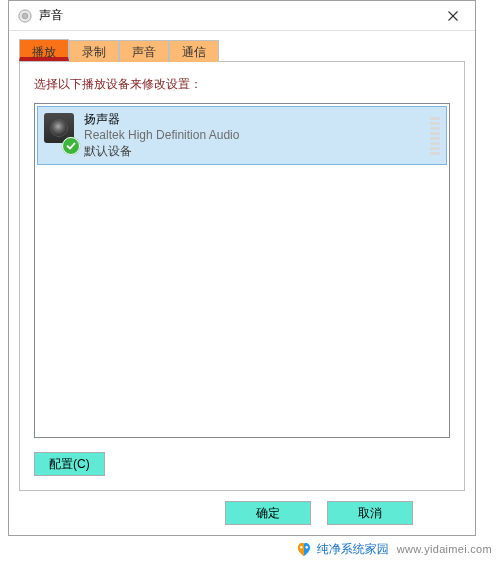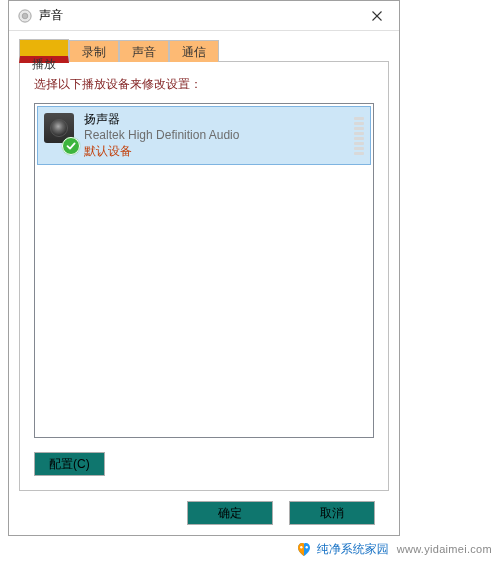--- a/index.html
+++ b/index.html
@@ -6,21 +6,21 @@
   body {
     font-family: "Microsoft YaHei", "Segoe UI", Tahoma, sans-serif;
     font-size: 12px;
     background: #fff;
     width: 500px;
     height: 562px;
     position: relative;
     overflow: hidden;
   }
   .window {
-    width: 392px;
+    width: 468px;
     height: 536px;
     border: 1px solid #a0a0a0;
     background: #fff;
     position: absolute;
     left: 8px;
     top: 0;
   }
   .titlebar {
     height: 30px;
     display: flex;
@@ -61,24 +61,24 @@
     border-bottom: none;
     background: #fff;
     margin-right: 0px;
     font-size: 12px;
     cursor: default;
     position: relative;
     top: 1px;
     color: #333;
   }
   .tab.active {
-    background: #eab308;
-    border-bottom: 7px solid #b91c1c;
+    background: #f97316;
+    border-bottom: 4px solid #b91c1c;
     top: 0px;
-    padding-top: 16px;
+    padding-top: 4px;
     z-index: 3;
   }
   .tab.inactive {
     background: #fdba74;
     top: 1px;
   }
   .tab-panel {
     border: 1px solid #c0c0c0;
     flex: 1;
     padding: 14px 14px 14px 14px;
@@ -129,41 +129,41 @@
     border: 1.5px solid #fff;
     position: absolute;
     bottom: 0; left: 18px;
     display: flex; align-items: center; justify-content: center;
     box-shadow: 0 0 1px #3a3;
   }
   .check-badge svg { display: block; }
   .device-text { flex: 1; line-height: 1.35; font-size: 12px; }
   .device-name { color: #000; }
   .device-desc { color: #6d6d6d; }
-  .device-status { color: #c2410c; }
+  .device-status { color: #404040; }
   .level-meter {
     width: 10px;
     height: 44px;
     display: flex; flex-direction: column-reverse;
     gap: 2px;
     margin-left: 6px;
   }
   .level-seg {
     height: 3px;
     background: #d9d9d9;
     border-radius: 1px;
   }
   .buttons-row {
     display: flex;
     margin-top: 14px;
     align-items: center;
   }
   .btn {
     height: 24px;
-    background: #0f766e;
+    background: #5eead4;
     border: 1px solid #adadad;
     font-size: 12px;
     padding: 0 14px;
     display: inline-flex; align-items: center; justify-content: center;
     cursor: default;
     color: #000;
   }
   .btn-split {
     display: inline-flex;
     height: 24px;

